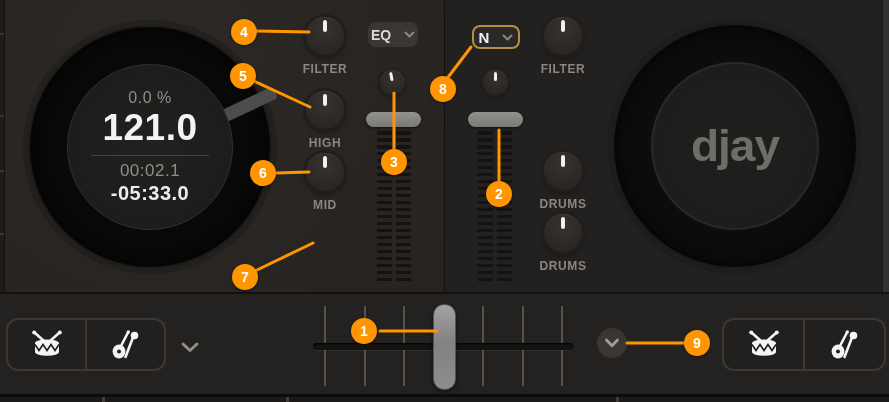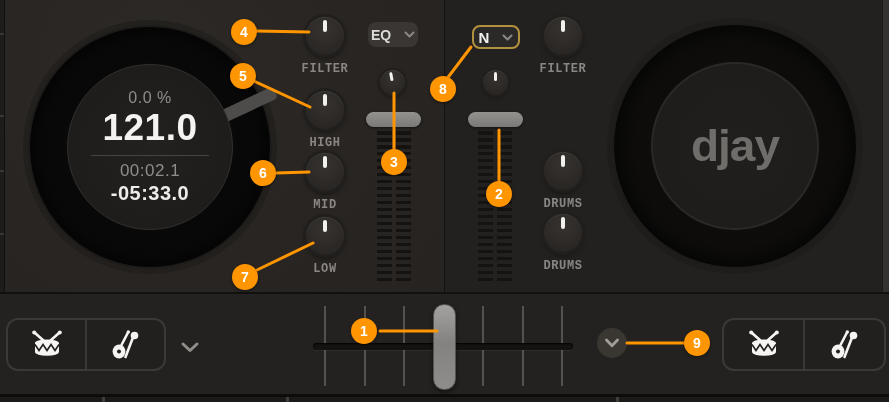--- a/index.html
+++ b/index.html
@@ -41,21 +41,21 @@
   .disp-bpm{font-size:37px;font-weight:bold;color:#f4f3f1;line-height:1.15;letter-spacing:.5px;}
   .disp-rule{width:118px;height:1px;background:#454340;margin:5px 0;}
   .disp-elapsed{font-size:17px;color:#8f8d8a;letter-spacing:.5px;}
   .disp-remaining{font-size:20px;font-weight:bold;color:#edecea;letter-spacing:.5px;line-height:1.2;}
   .platter-logo-wrap{position:absolute;left:50%;top:50%;transform:translate(-50%,-50%);
     width:168px;height:168px;border-radius:50%;background:radial-gradient(circle,#201f1e 0%,#1d1c1b 100%);
     border:2px solid #2b2927;display:flex;align-items:center;justify-content:center;}
   .platter-logo{font-size:46px;font-weight:bold;color:#6f6d6a;letter-spacing:-1px;transform:scaleY(.96);}
 
   
-  .knob-block{position:absolute;width:90px;display:flex;flex-direction:column;align-items:center;font-family:Liberation Mono, monospace;}
+  .knob-block{position:absolute;width:90px;display:flex;flex-direction:column;align-items:center;}
   .knob{width:38px;height:38px;border-radius:50%;position:relative;
     background:radial-gradient(circle at 50% 32%,#36332f 0%,#2a2725 68%,#262421 100%);
     box-shadow:0 0 0 3px #211f1d,0 3px 5px rgba(0,0,0,.55),inset 0 1px 0 rgba(255,255,255,.07);}
   .knob::after{content:"";position:absolute;left:calc(50% - 2px);top:3px;width:4px;height:12px;
     border-radius:2px;background:#f2f1ef;}
   .knob-label{margin-top:7px;font-size:12px;font-weight:bold;color:#8a8683;letter-spacing:.6px;}
   .gain-knob{position:absolute;width:25px;height:25px;border-radius:50%;
     background:radial-gradient(circle at 50% 32%,#36332f 0%,#2a2725 68%,#262421 100%);
     box-shadow:0 0 0 2px #211f1d,0 2px 4px rgba(0,0,0,.5),inset 0 1px 0 rgba(255,255,255,.07);}
   .gain-knob::after{content:"";position:absolute;left:calc(50% - 1.5px);top:2px;width:3px;height:9px;
@@ -146,24 +146,20 @@
     <div class="knob"></div>
     <div class="knob-label">FILTER</div>
   </div>
   <div class="knob-block" style="left:280px;top:153px">
     <div class="knob"></div>
     <div class="knob-label">MID</div>
   </div>
   <div class="knob-block" style="left:280px;top:91px">
     <div class="knob"></div>
     <div class="knob-label">HIGH</div>
-  </div>
-  <div class="knob-block" style="left:280px;top:217px">
-    <div class="knob"></div>
-    <div class="knob-label">LOW</div>
   </div>
 
   <div class="knob-block" style="left:518px;top:17px">
     <div class="knob"></div>
     <div class="knob-label">FILTER</div>
   </div>
   <div class="knob-block" style="left:518px;top:152px">
     <div class="knob"></div>
     <div class="knob-label">DRUMS</div>
   </div>

